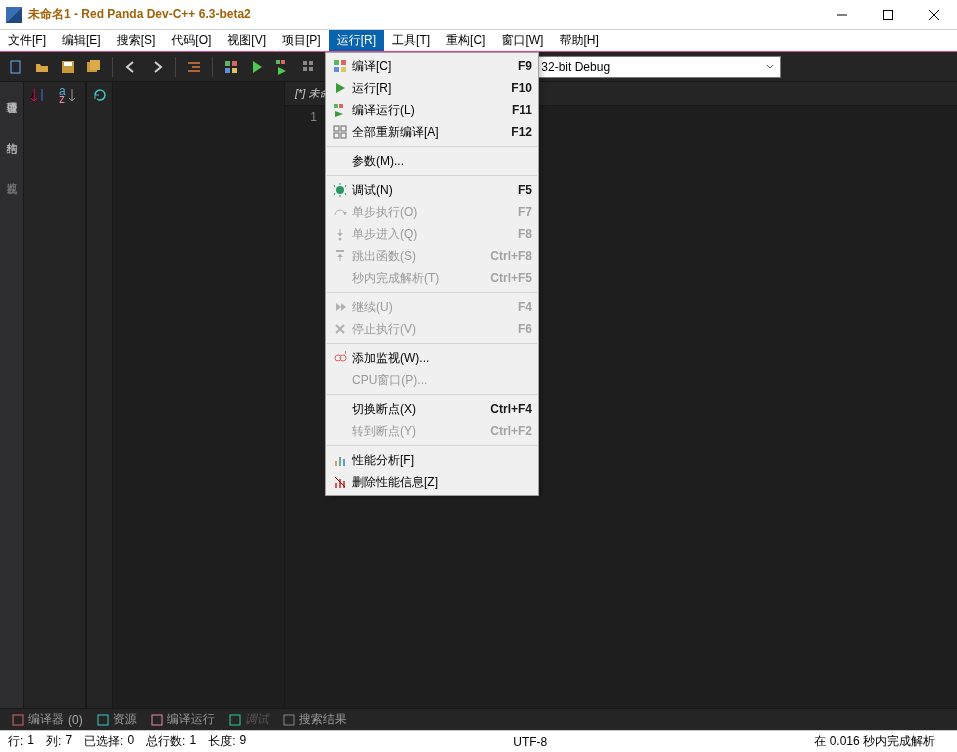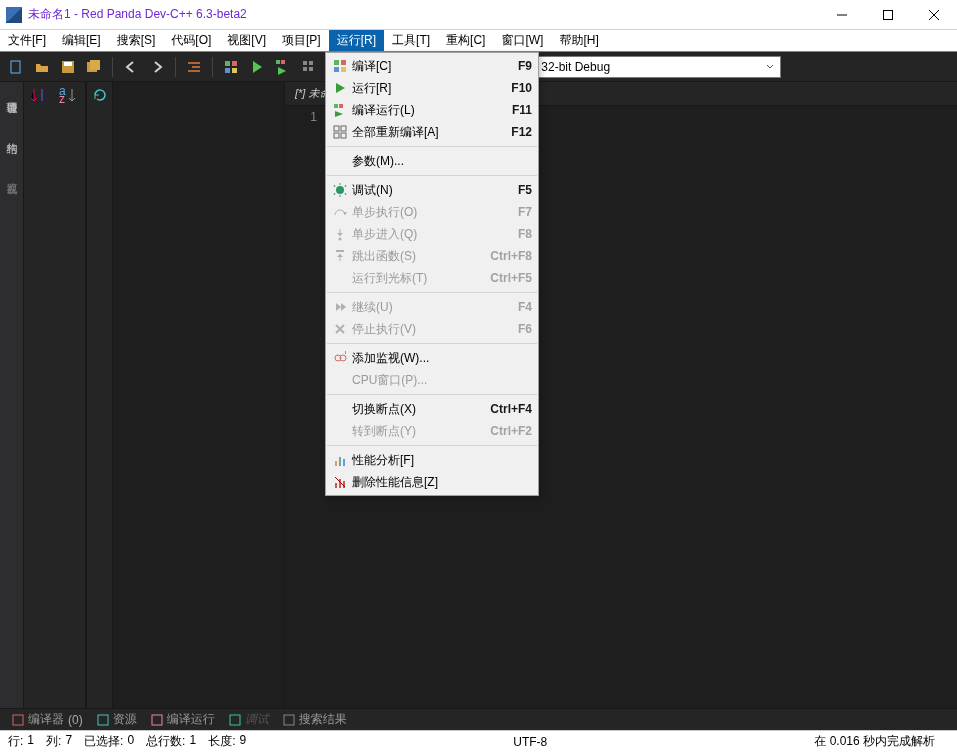--- a/index.html
+++ b/index.html
@@ -1,20 +1,20 @@
 <!DOCTYPE html>
 <html><head>
 <meta charset="utf-8">
 <style>
 * { margin: 0; padding: 0; box-sizing: border-box; font-family: "Microsoft YaHei", "Segoe UI", sans-serif; font-size: 12px; }
 body { background: #1e1e1e; width: 957px; height: 752px; overflow: hidden; position: relative; }
 
 .titlebar { height: 30px; background: #ffffff; display: flex; align-items: center; padding-left: 6px; border-bottom: 1px solid #d0d0d0; }
 .titlebar .app-icon { width: 16px; height: 16px; background: linear-gradient(135deg, #3a6fb5 50%, #1e4a80 50%); margin-right: 6px; }
-.titlebar .title-text { color: #6d28d9; flex: 1; }
+.titlebar .title-text { color: #a16207; flex: 1; font-weight: bold; }
 .titlebar .win-ctrl { width: 46px; height: 30px; display: flex; align-items: center; justify-content: center; color: #000; }
 
 .menubar { height: 22px; background: #ffffff; display: flex; align-items: stretch; border-bottom: 1px solid #ec4899; }
 .menubar .menu-item { padding: 0 8px; display: flex; align-items: center; color: #000; cursor: default; }
 .menubar .menu-item.active { background: #0a64ad; color: #fff; }
 
 .toolbar { height: 30px; background: #252526; display: flex; align-items: center; padding: 0 4px; gap: 2px; border-bottom: 1px solid #181818; }
 .toolbar .tb-btn { width: 24px; height: 24px; display: flex; align-items: center; justify-content: center; border-radius: 2px; }
 .toolbar .tb-sep { width: 1px; height: 20px; background: #444; margin: 0 4px; }
 .toolbar .compiler-select { margin-left: 8px; flex: 1; max-width: 350px; height: 22px; background: #fff; border: 1px solid #7a7a7a; padding: 0 6px; display: flex; align-items: center; justify-content: space-between; color: #000; }
@@ -392,21 +392,21 @@
           <path d="M7 12V5" stroke="#b0b0b0"></path>
           <path d="M7 5l-3 3h6z" fill="#b0b0b0"></path>
           <rect x="3" y="1" width="8" height="2" fill="#b0b0b0"></rect>
         </svg>
       </span>
       <span class="mi-label">跳出函数(S)</span>
       <span class="mi-short">Ctrl+F8</span>
     </div>
     <div class="row disabled">
       <span class="mi-icon"></span>
-      <span class="mi-label">运行到光标(T)</span>
+      <span class="mi-label">秒内完成解析(T)</span>
       <span class="mi-short">Ctrl+F5</span>
     </div>
     <div class="sep"></div>
     <div class="row disabled">
       <span class="mi-icon">
         <svg width="14" height="14">
           <path d="M3 3l5 4-5 4z" fill="#b0b0b0"></path>
           <path d="M8 3l5 4-5 4z" fill="#b0b0b0"></path>
         </svg>
       </span>

